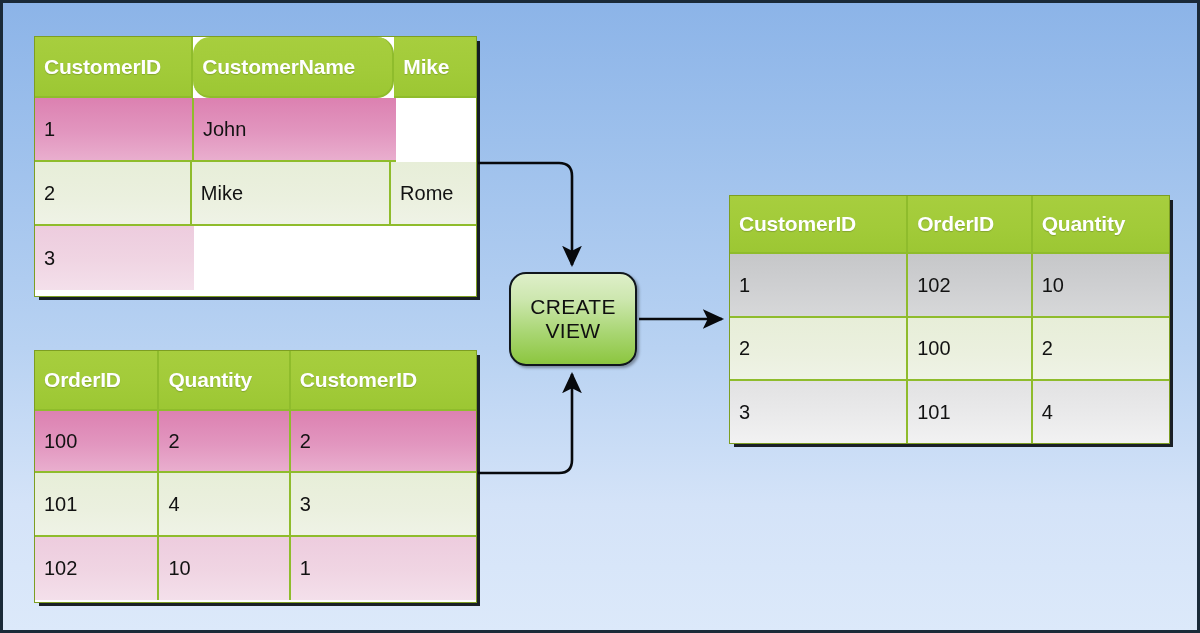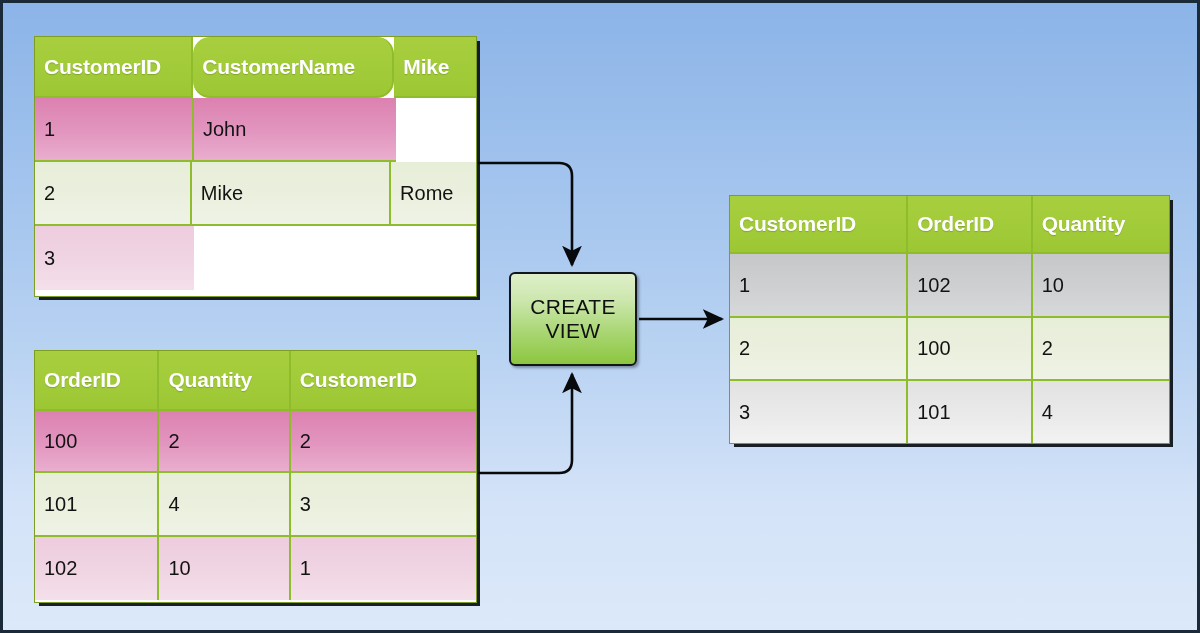--- a/index.html
+++ b/index.html
@@ -68,21 +68,21 @@
 
   
   #process-box {
     position: absolute;
     left: 506px;
     top: 269px;
     width: 128px;
     height: 94px;
     box-sizing: border-box;
     border: 2.5px solid #10161c;
-    border-radius: 6px;
+    border-radius: 17px;
     background: linear-gradient(to bottom, #DEEFC9 0%, #CDE7AF 28%, #A9D673 65%, #8CC63F 100%);
     box-shadow: 2px 2px 3px rgba(0,0,0,0.35);
     display: flex;
     align-items: center;
     justify-content: center;
     text-align: center;
     z-index: 6;
   }
   #process-box .pb-text {
     font-size: 21px;

